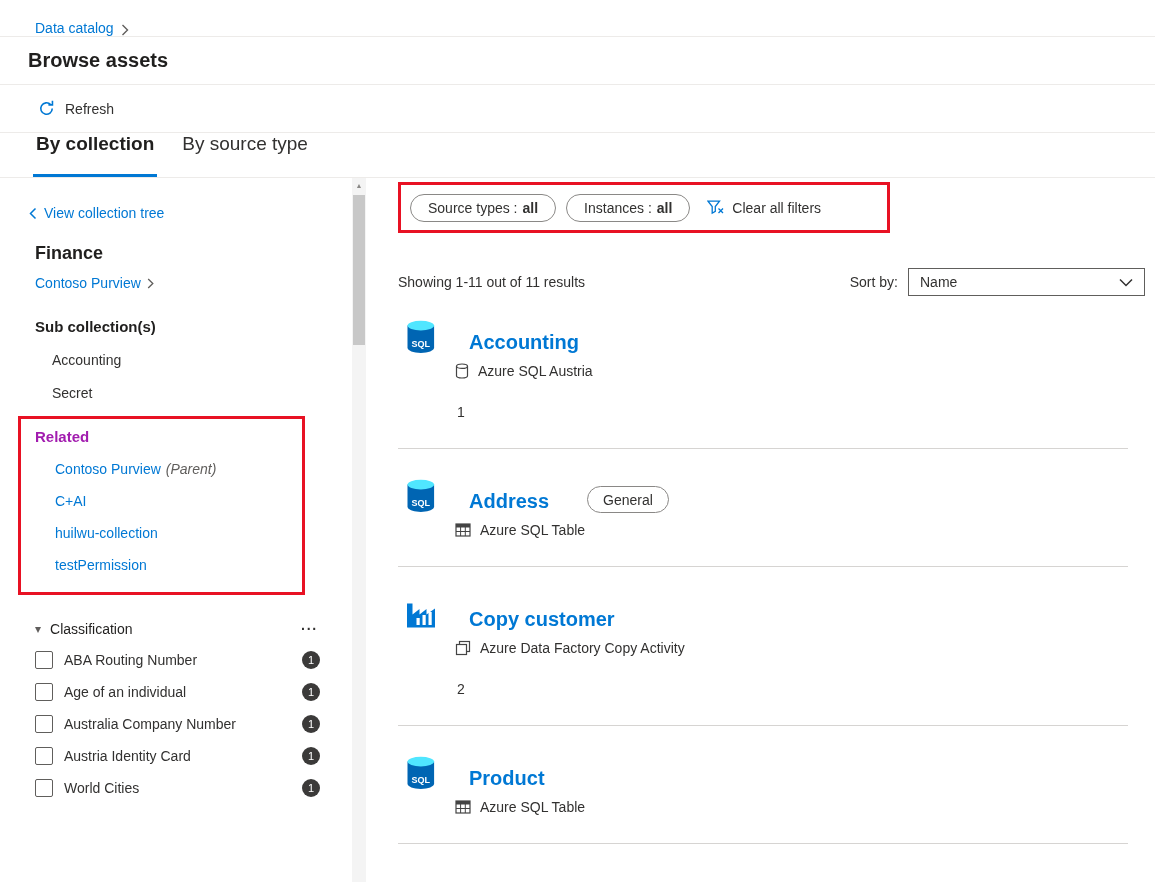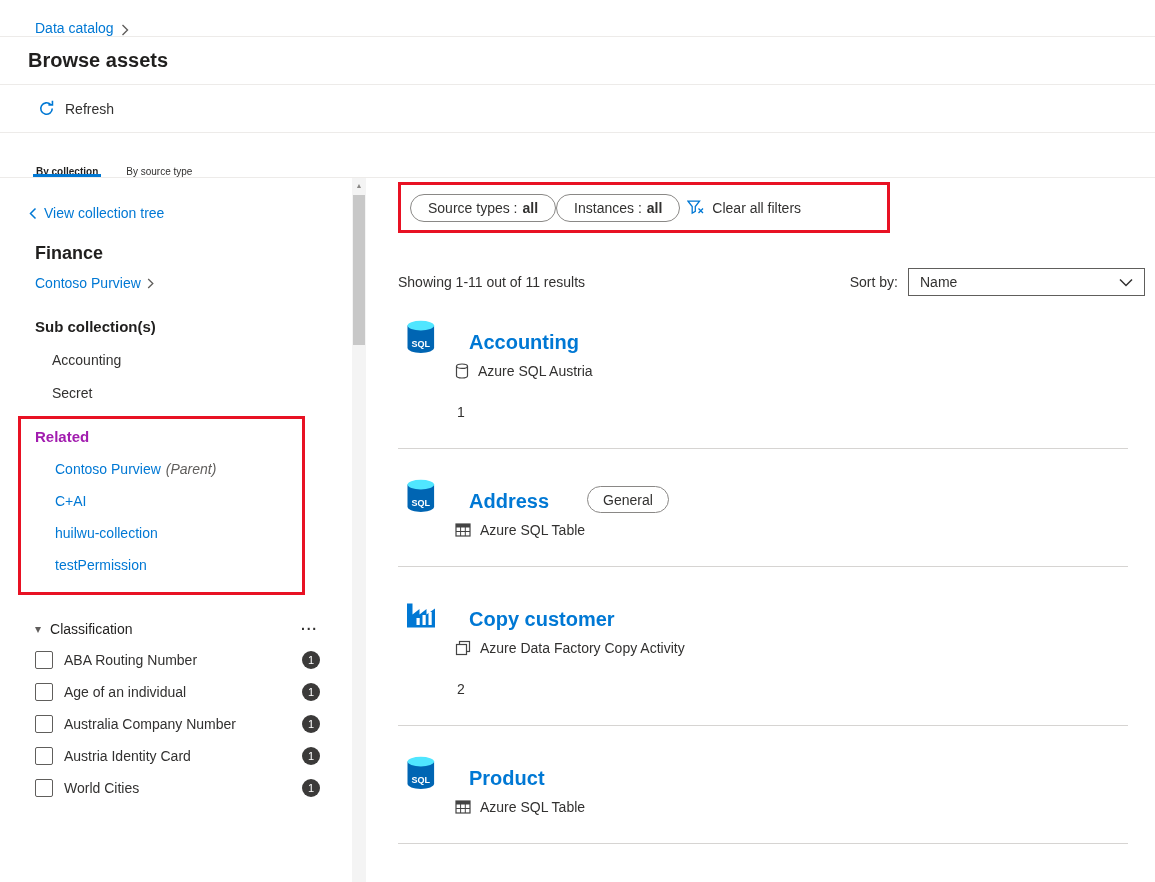--- a/index.html
+++ b/index.html
@@ -11,21 +11,21 @@
   }
   .hbar { position:absolute; left:0; right:0; display:flex; align-items:center; border-bottom:1px solid #edebe9; background:#fff; }
   .breadcrumb-bar { top:0; height:37px; padding-left:35px;align-items:flex-end; }
   .bc-link { color:#0078d4; cursor:pointer; }
   .bc-chev { margin-left:7px; display:inline-flex; }
   .title-bar { top:37px; height:48px; padding-left:28px; }
   .page-title { font-size:20px; font-weight:700; color:#201f1e; }
   .toolbar { top:85px; height:48px; padding-left:38px; }
   .refresh-btn { display:flex; align-items:center; gap:10px; cursor:pointer; color:#323130; }
   .tabs-bar { top:133px; height:45px; padding-left:22px; align-items:stretch; }
-  .tab { position:relative; display:flex; align-items:flex-end; padding:0 14px; font-size:10px; color:#323130; cursor:pointer; }
+  .tab { position:relative; display:flex; align-items:flex-start; padding:0 14px; font-size:19px; color:#323130; cursor:pointer; }
   .tab.active { font-weight:700; color:#201f1e; }
   .tab.active::after { content:""; position:absolute; left:11px; right:11px; bottom:0; height:3px; background:#0078d4; }
 
   
   .sidebar { position:absolute; top:178px; left:0; width:352px; height:704px; padding-left:35px; }
   .view-tree { margin-top:27px; display:flex; align-items:center; gap:7px; color:#0078d4; cursor:pointer; margin-left:-6px; }
   .collection-name { margin-top:22px; font-size:18px; font-weight:700; color:#201f1e; }
   .collection-link { margin-top:11px; color:#0078d4; display:flex; align-items:center; gap:6px; cursor:pointer; }
   .sub-heading { margin-top:27px; font-size:15px; font-weight:700; color:#201f1e; }
   .sub-item { margin-top:17px; padding-left:17px; color:#323130; cursor:pointer; }
@@ -43,21 +43,21 @@
   .facet-label { margin-left:11px; flex:1; color:#323130; }
   .count-badge { width:18px; height:18px; border-radius:50%; background:#3b3a39; color:#fff; font-size:11px; display:flex; align-items:center; justify-content:center; flex:none; }
 
   
   .scrollbar { position:absolute; left:352px; top:178px; width:14px; height:704px; background:#f4f4f4; }
   .scroll-up { height:15px; display:flex; align-items:center; justify-content:center; font-size:7px; color:#8a8886; }
   .scroll-thumb { position:absolute; top:17px; left:1px; width:12px; height:150px; background:#c8c8c8; }
 
   
   .main { position:absolute; left:366px; top:178px; right:0; height:704px; }
-  .filter-annotation { position:absolute; left:32px; top:4px; width:492px; height:51px; border:3px solid #e81123; display:flex; align-items:center; gap:0; padding-left:9px; background:#fff; }
+  .filter-annotation { position:absolute; left:32px; top:4px; width:492px; height:51px; border:3px solid #e81123; display:flex; align-items:center; gap:10px; padding-left:9px; background:#fff; }
   .pill { height:28px; border:1px solid #8a8886; border-radius:14px; display:flex; align-items:center; padding:0 17px; gap:5px; color:#323130; cursor:pointer; background:#fff; white-space:nowrap; }
   .pill-value { font-weight:700; }
   .clear-filters { display:flex; align-items:center; gap:8px; color:#323130; cursor:pointer; margin-left:7px; white-space:nowrap; }
   .results-header { position:absolute; top:90px; left:32px; right:10px; display:flex; align-items:center; }
   .summary { color:#323130; }
   .spacer { flex:1; }
   .sort-label { margin-right:10px; color:#323130; }
   .sort-dropdown { width:237px; height:28px; border:1px solid #605e5c; display:flex; align-items:center; justify-content:space-between; padding:0 11px; cursor:pointer; background:#fff; }
   .results-list { position:absolute; top:112px; left:32px; right:27px; }
   .result-item { padding:30px 0 28px 6px; border-bottom:1px solid #d6d4d2; }

